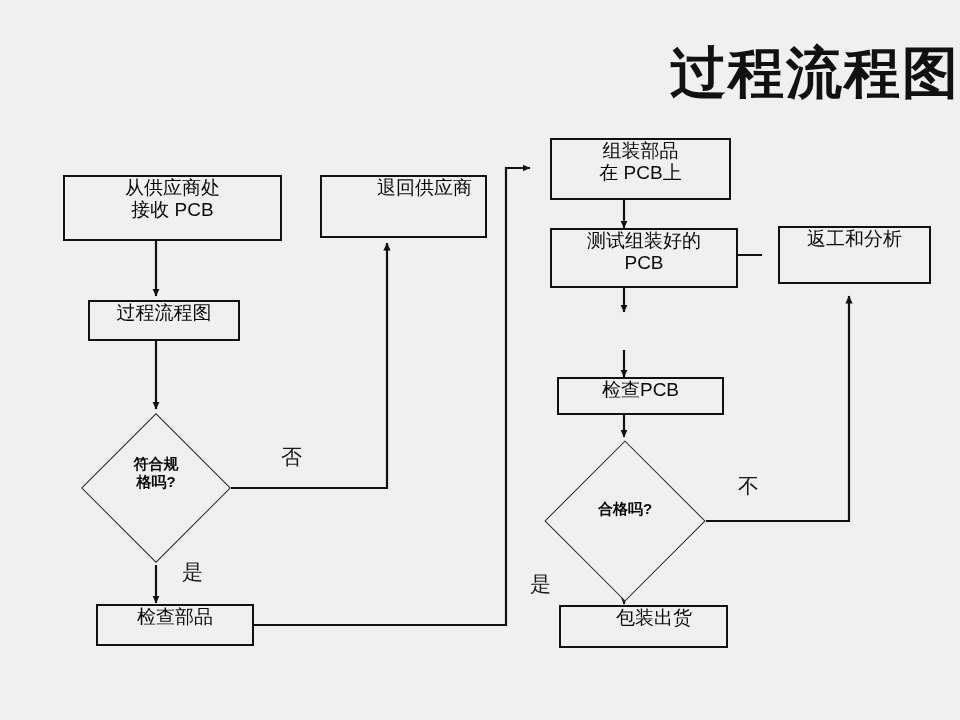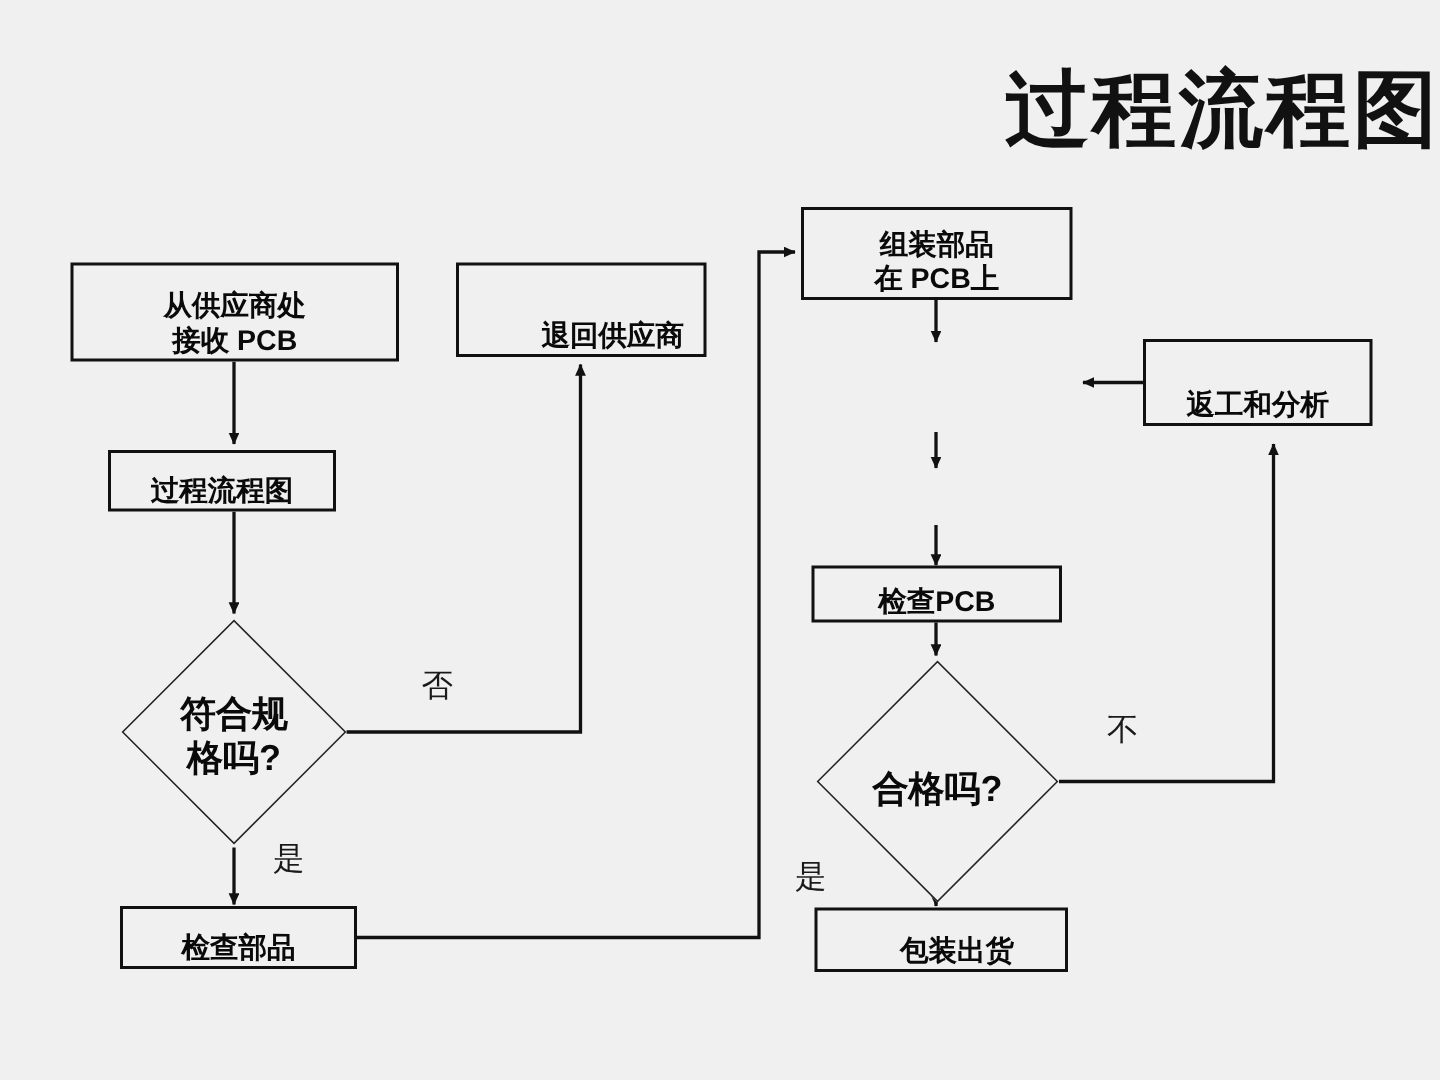--- a/index.html
+++ b/index.html
@@ -32,48 +32,49 @@
     position: absolute;
     left: 0;
     top: 0;
     width: 960px;
     height: 720px;
   }
   .node {
     position: absolute;
     box-sizing: border-box;
     display: flex;
-    align-items: flex-end;
+    align-items: flex-start;
     justify-content: center;
     text-align: center;
     color: #0a0a0a;
-    font-weight: bold;
+    font-weight: normal;
     line-height: 1.18;
     font-family: "Liberation Sans", "DejaVu Sans", sans-serif;
+    margin-left: 16px;
   }
   .node.box {
     background: #f0f0f0;
     border: 2px solid #111111;
     font-size: 19px;
   }
   .diamond-shape {
     position: absolute;
     background: #f0f0f0;
     border: 1.5px solid #222222;
     transform: rotate(45deg);
     box-sizing: border-box;
   }
   .diamond-label {
     position: absolute;
     display: flex;
-    align-items: flex-end;
+    align-items: flex-start;
     justify-content: center;
     text-align: center;
     font-weight: bold;
-    font-size: 24px;
+    font-size: 15px;
     color: #0a0a0a;
     line-height: 1.2;
     font-family: "Liberation Sans", "DejaVu Sans", sans-serif;
   }
   .edge-label {
     position: absolute;
     font-size: 21px;
     color: #1a1a1a;
     font-weight: normal;
     font-family: "Liberation Sans", "DejaVu Sans", sans-serif;
@@ -149,20 +150,26 @@
     <span>检查部品</span>
   </div>
 
   <div class="node box" style="left:534px; top:138px; width:181px; height:62px;">
     <div>
       <span class="nline">组装部品</span>
       <span class="nline">在 PCB上</span>
     </div>
   </div>
 
+  <div class="node box" style="left:534px; top:228px; width:188px; height:60px;">
+    <div>
+      <span class="nline">测试组装好的</span>
+      <span class="nline">PCB</span>
+    </div>
+  </div>
 
   <div class="node box" style="left:762px; top:226px; width:153px; height:58px;">
     <span>返工和分析</span>
   </div>
 
 
   <div class="node box" style="left:541px; top:377px; width:167px; height:38px;">
     <span>检查PCB</span>
   </div>
 

